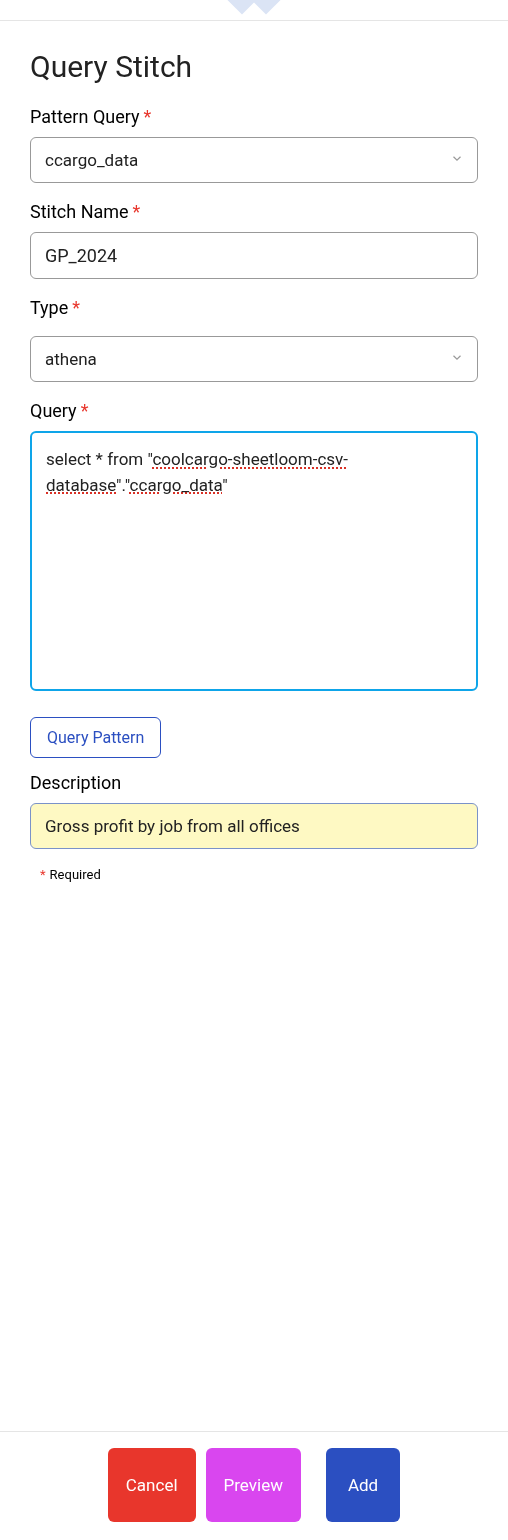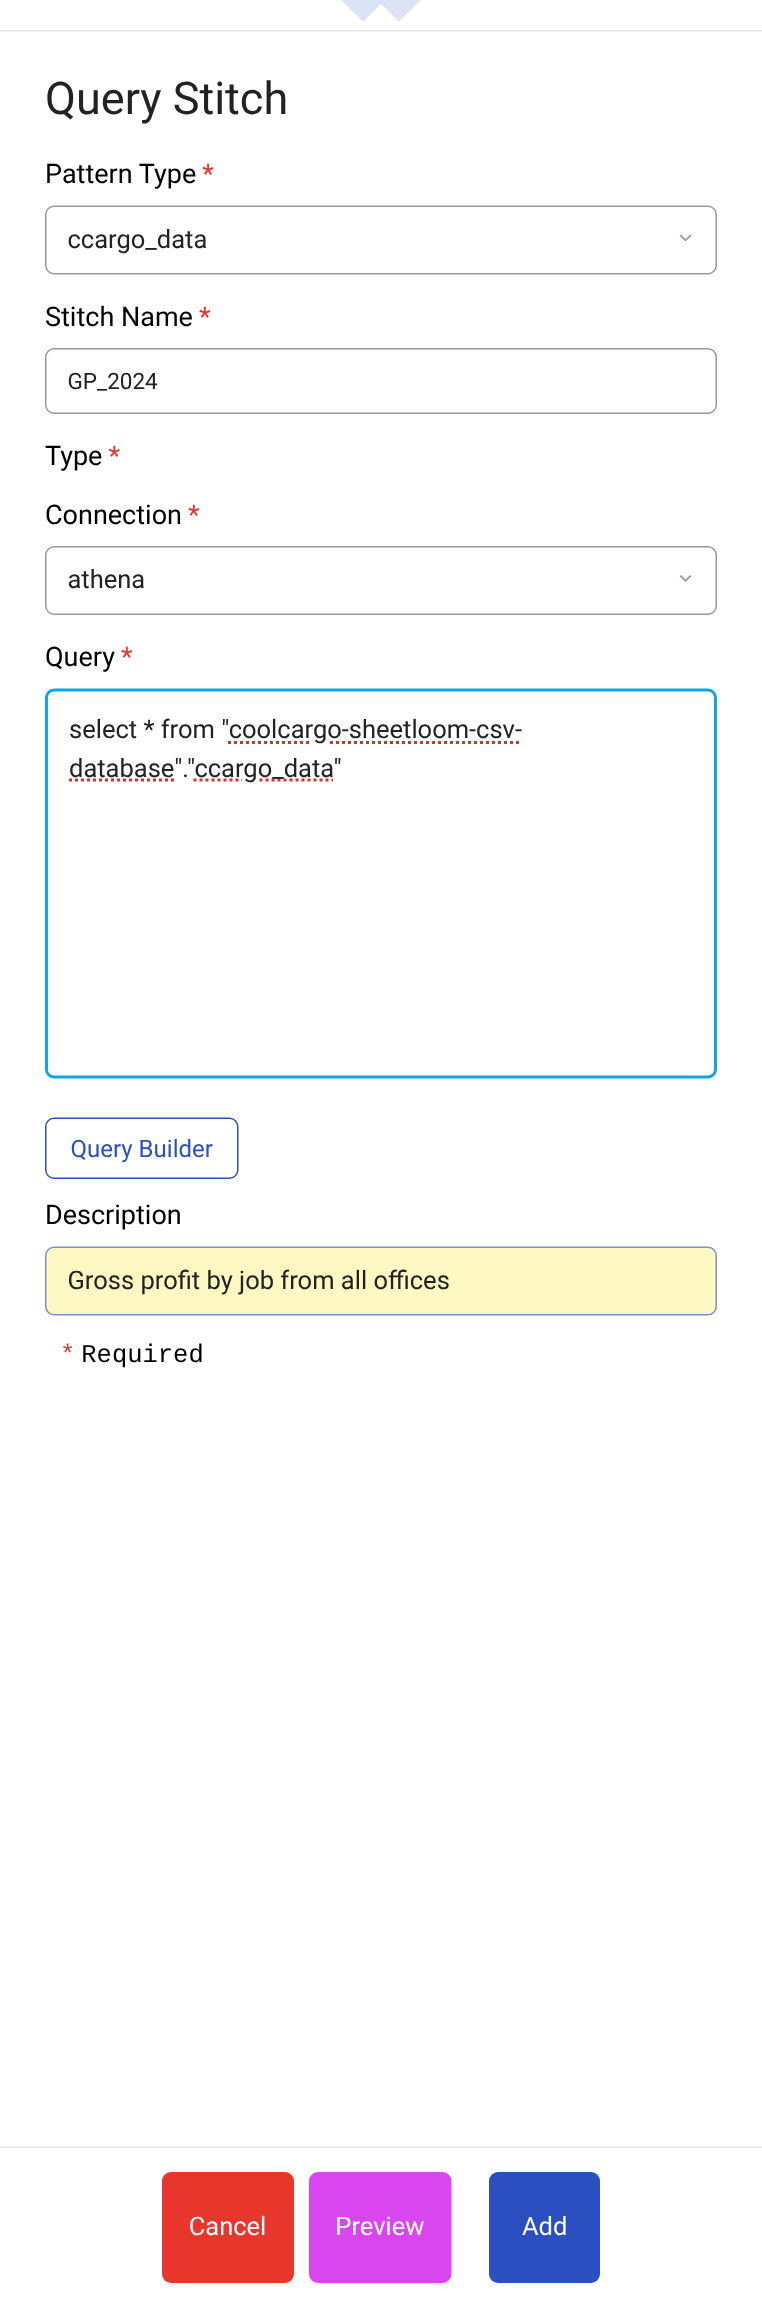--- a/index.html
+++ b/index.html
@@ -81,21 +81,21 @@
     top: 50%;
     transform: translateY(-50%);
     pointer-events: none;
     color: #999;
   }
   .text-input {
     width: 100%;
     border: 1px solid #999;
     border-radius: 6px;
     padding: 12px 14px;
-    font-size: 15px;
+    font-size: 18px;
     color: #222;
     background: #fff;
     font-family: inherit;
   }
   .textarea {
     width: 100%;
     border: 2px solid #0ea5e9;
     border-radius: 6px;
     padding: 14px;
     font-size: 17px;
@@ -142,24 +142,23 @@
     display: flex;
     align-items: center;
     justify-content: center;
     cursor: pointer;
     color: #2b4fc1;
     font-size: 22px;
     margin-top: 8px;
     margin-bottom: 24px;
   }
   .required-note {
-    font-size: 17px;
+    font-size: 13px;
     color: #000;
     margin-left: 10px;
-    font-family: Liberation Mono, monospace;
   }
   .required-note .star {
     color: #e8362c;
     margin-right: 4px;
   }
   .footer {
     position: absolute;
     bottom: 0;
     left: 0;
     right: 0;
@@ -191,21 +190,21 @@
     <div class="diamond"></div>
   </div>
 </div>
 <div class="divider"></div>
 
 <div class="container">
   <h1>Query Stitch</h1>
 
   <div class="field">
     <label class="field-label">
-      <span>Pattern Type</span><span class="required">*</span>
+      <span>Pattern Query</span><span class="required">*</span>
     </label>
     <div class="select-wrap">
       <div class="select">ccargo_data</div>
       <span class="chevron">
         <svg width="14" height="14" viewBox="0 0 24 24" fill="none" stroke="currentColor" stroke-width="2">
             <polyline points="6 9 12 15 18 9"></polyline>
           </svg>
       </span>
     </div>
   </div>
@@ -217,41 +216,38 @@
     <input type="text" class="text-input" value="GP_2024" style="">
   </div>
 
   <div class="field">
     <label class="field-label">
       <span>Type</span><span class="required">*</span>
     </label>
   </div>
 
   <div class="field">
-    <label class="field-label">
-      <span>Connection</span><span class="required">*</span>
-    </label>
     <div class="select-wrap">
       <div class="select">athena</div>
       <span class="chevron">
         <svg width="14" height="14" viewBox="0 0 24 24" fill="none" stroke="currentColor" stroke-width="2">
             <polyline points="6 9 12 15 18 9"></polyline>
           </svg>
       </span>
     </div>
   </div>
 
   <div class="field">
     <label class="field-label">
       <span>Query</span><span class="required">*</span>
     </label>
     <div class="textarea" contenteditable="true" style=""><span>select * from "</span><span class="spellerror">coolcargo-sheetloom-csv-database</span><span>"."</span><span class="spellerror">ccargo_data</span><span>"</span></div>
   </div>
 
-  <button class="query-builder-btn">Query Builder</button>
+  <button class="query-builder-btn">Query Pattern</button>
 
   <div class="field">
     <label class="field-label">Description</label>
     <input type="text" class="desc-input" value="Gross profit by job from all offices" style="">
   </div>
 
 
   <div class="required-note">
     <span class="star">*</span><span>Required</span>
   </div>

